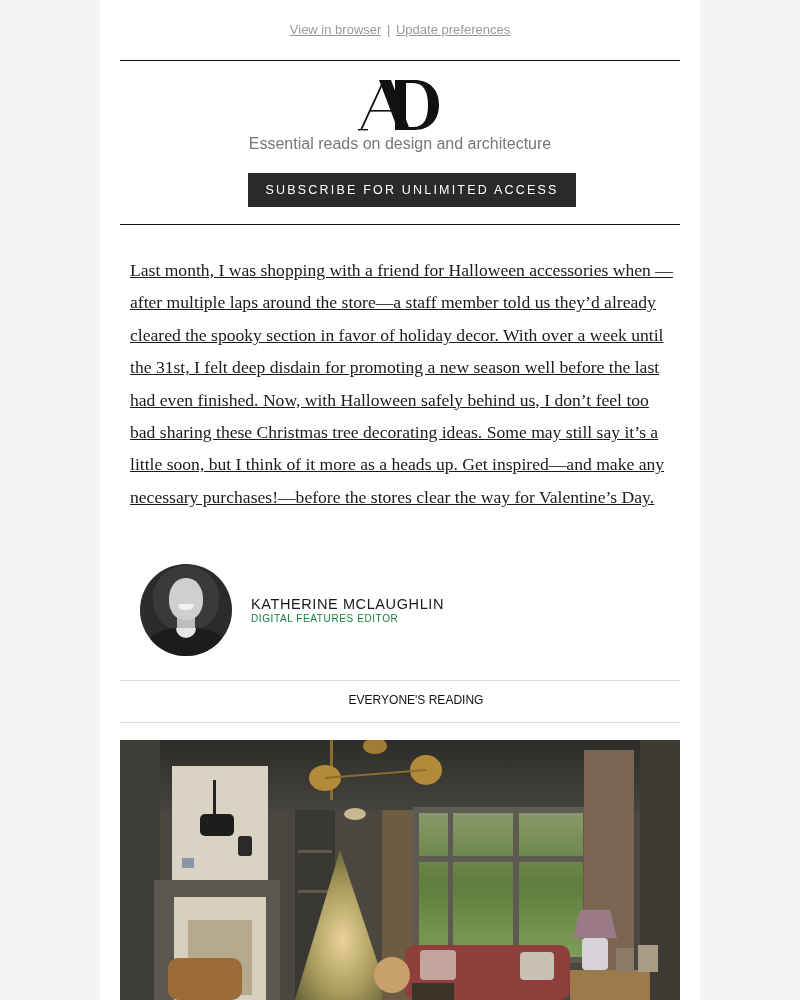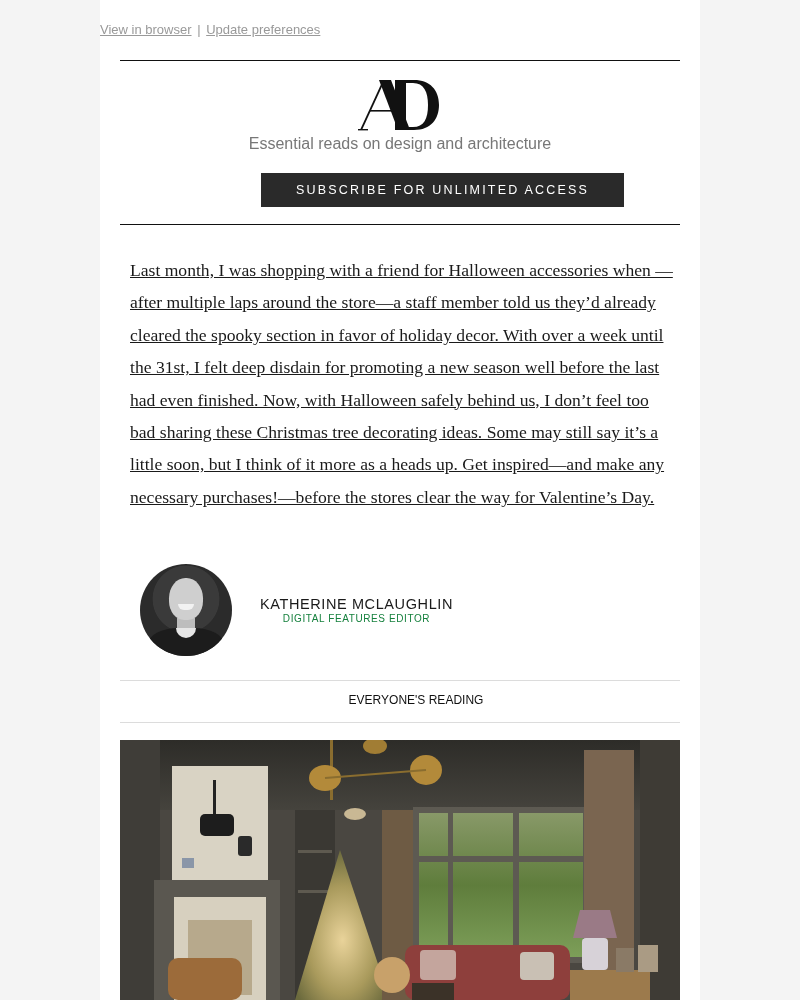--- a/index.html
+++ b/index.html
@@ -1,36 +1,36 @@
 <!DOCTYPE html>
 <html><head>
 <meta charset="utf-8">
 <style>
   * { box-sizing: border-box; margin: 0; padding: 0; }
   html, body { width: 800px; height: 1000px; overflow: hidden; background: #f4f4f4; }
   body { font-family: "Liberation Sans", sans-serif; }
   .column { position: absolute; left: 100px; top: 0; width: 600px; height: 1000px; background: #ffffff; }
-  .prehead { position: absolute; top: 22px; left: 0; width: 600px; text-align: left; font-size: 13px; color: #999; }
+  .prehead { position: absolute; top: 22px; left: 0; width: 600px; text-align: center; font-size: 13px; color: #999; }
   .prehead a { color: #999; text-decoration: underline; }
   .prehead .sep { color: #999; margin: 0 2px; }
   .rule-dark { position: absolute; left: 20px; width: 560px; height: 1px; background: #111; }
   .rule-light { position: absolute; left: 20px; width: 560px; height: 1px; background: #dcdcdc; }
   .logo { position: absolute; top: 74px; left: 0; width: 600px; height: 62px; display: flex; justify-content: center; }
   .logo svg { display: block; }
   .tagline { position: absolute; top: 135px; left: 0; width: 600px; text-align: center; font-size: 16px; color: #777; }
-  .subscribe { position: absolute; top: 173px; left: 148px; width: 363px; height: 34px; background: #2a2a2a; color: #fff; font-size: 12.5px; letter-spacing: 2.2px; display: flex; align-items: center; justify-content: center; text-decoration: none; margin-left: 13px; }
+  .subscribe { position: absolute; top: 173px; left: 148px; width: 328px; height: 34px; background: #2a2a2a; color: #fff; font-size: 12.5px; letter-spacing: 2.2px; display: flex; align-items: center; justify-content: center; text-decoration: none; }
   .intro { position: absolute; top: 254px; left: 30px; width: 545px; font-family: "Liberation Serif", serif; font-size: 17.6px; line-height: 32.4px; color: #1a1a1a; text-decoration: underline; }
   .author { position: absolute; top: 564px; left: 40px; display: flex; align-items: center; }
   .avatar { width: 92px; height: 92px; border-radius: 50%; overflow: hidden; background: radial-gradient(circle at 50% 38%, #d8d8d8 0 17%, #bcbcbc 18% 22%, #3a3a3a 23% 45%, #2b2b2b 46%); position: relative; }
   .avatar .face { position: absolute; left: 29px; top: 14px; width: 34px; height: 42px; border-radius: 48% 48% 45% 45%; background: #cfcfcf; }
   .avatar .smile { position: absolute; left: 38px; top: 40px; width: 16px; height: 6px; border-radius: 0 0 8px 8px; background: #f2f2f2; }
   .avatar .neck { position: absolute; left: 37px; top: 54px; width: 18px; height: 14px; background: #bdbdbd; }
   .avatar .shirt { position: absolute; left: 8px; top: 64px; width: 76px; height: 40px; border-radius: 40% 40% 0 0; background: #1c1c1c; }
   .avatar .collar { position: absolute; left: 36px; top: 64px; width: 20px; height: 10px; background: #e6e6e6; border-radius: 0 0 10px 10px; }
-  .author-text { margin-left: 28px; text-align: center; }
+  .author-text { margin-left: 19px; }
   .author-name { font-size: 14.5px; letter-spacing: 0.6px; color: #1a1a1a; }
   .author-title { font-size: 10px; letter-spacing: 0.6px; color: #15803d; margin-top: 1px; }
   .section-title { position: absolute; top: 693px; left: 16px; width: 600px; text-align: center; font-size: 12px; color: #111; }
   .hero { position: absolute; top: 740px; left: 20px; width: 560px; height: 260px; overflow: hidden; background: #3c3a36; }
   .hero svg { display: block; }
 </style>
 </head>
 <body>
 
 <div class="column">

